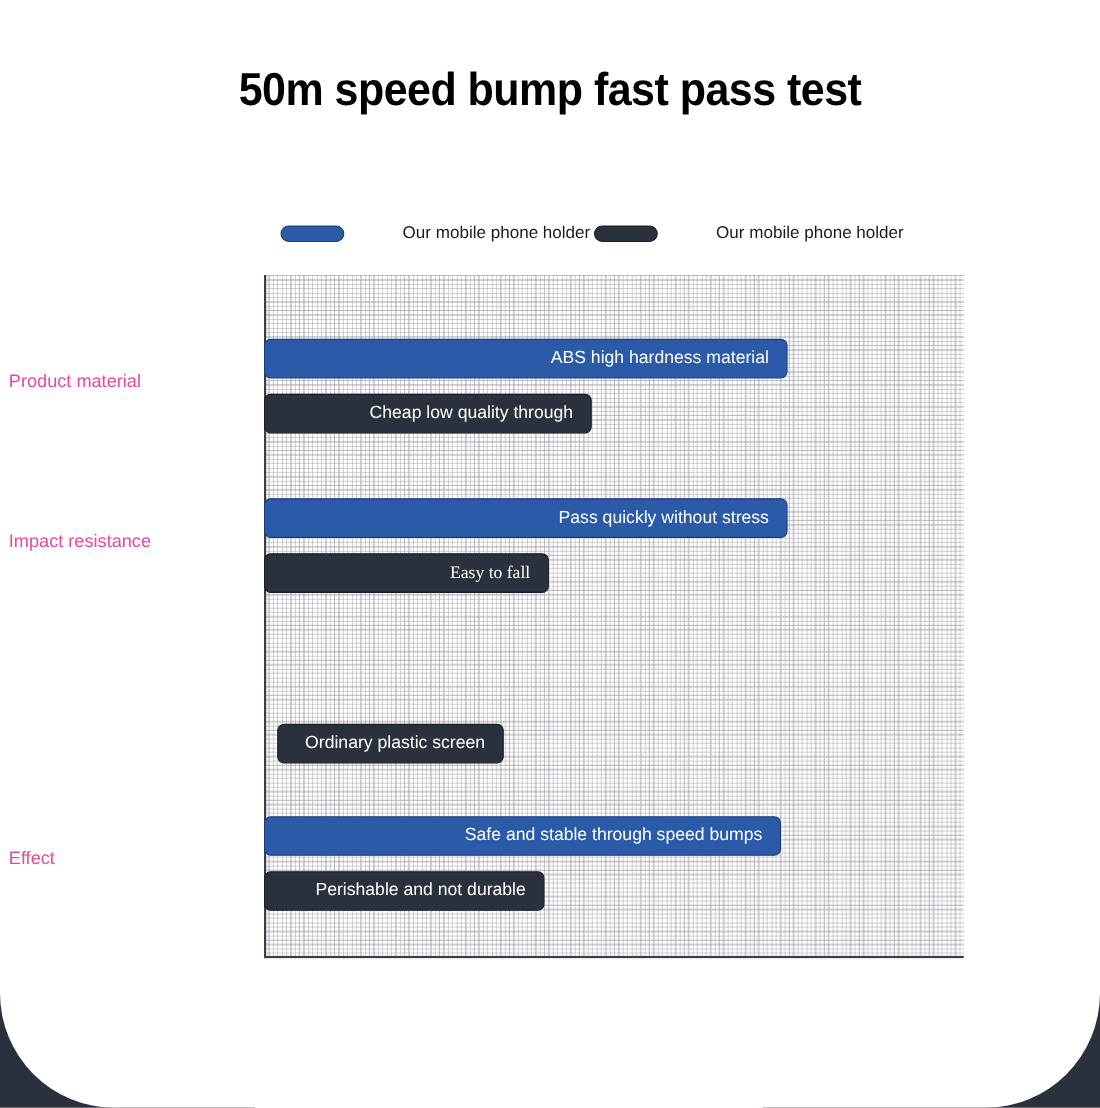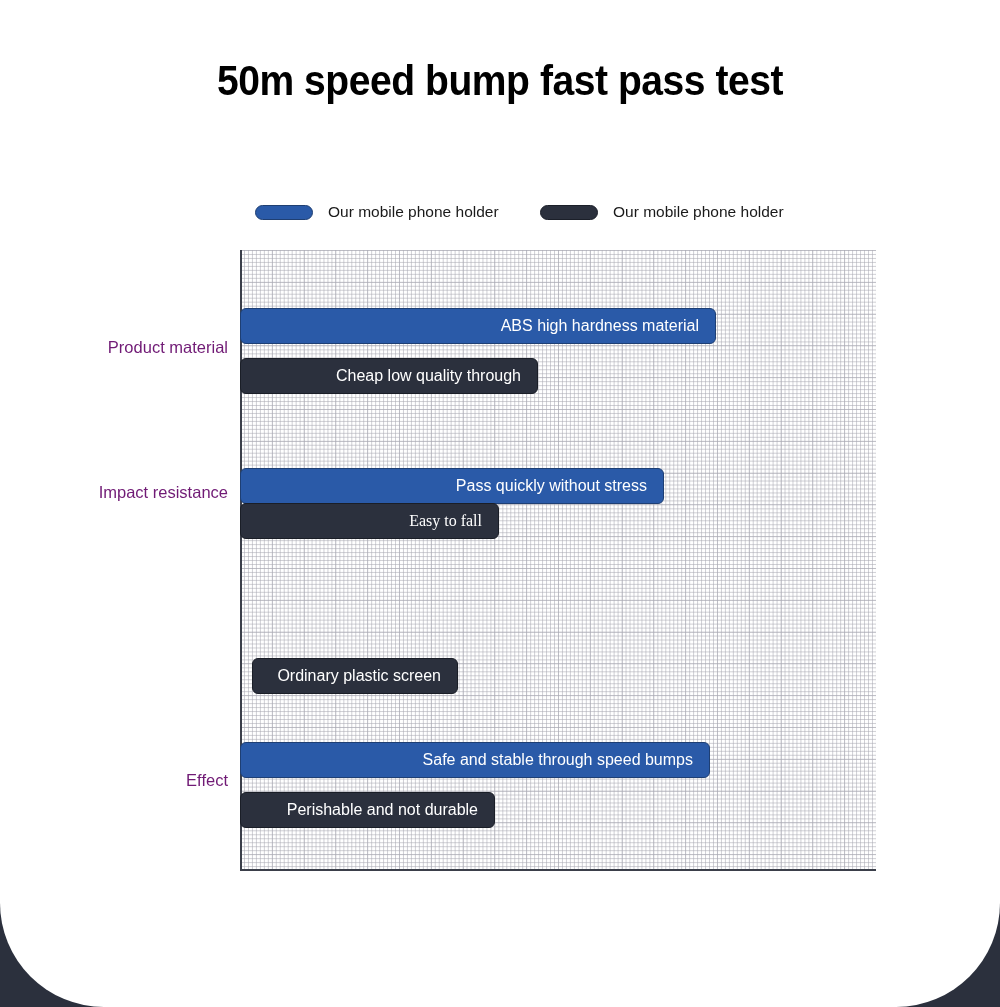--- a/index.html
+++ b/index.html
@@ -48,20 +48,21 @@
     left: 240px;
     width: 640px;
     height: 28px;
   }
   .legend-item {
     position: absolute;
     top: 0;
     display: flex;
     align-items: center;
     height: 28px;
+    gap: 38px;
   }
   .legend-item.first { left: 15px; }
   .legend-item.second { left: 300px; }
   .legend-swatch {
     width: 58px;
     height: 15px;
     border-radius: 8px;
     margin-right: 15px;
   }
   .legend-swatch.blue {
@@ -146,23 +147,23 @@
   .bar.dark {
     background: #2b303d;
     border: 1.5px solid #1a1e27;
   }
 
   
   .cat-label {
     position: absolute;
     right: 772px;           
     width: 220px;
-    text-align: right;
+    text-align: left;
     font-size: 16.5px;
-    color: #701a75;
+    color: #ec4899;
     line-height: 22px;
   }
 </style>
 </head>
 <body>
 
 <div id="card">
 
   <div id="chart-title">50m speed bump fast pass test</div>
 
@@ -182,21 +183,21 @@
   <div class="cat-label" style="top:769px;">Effect</div>
 
   <div id="plot">
     <div id="plot-grid"></div>
     <div id="axis-y"></div>
     <div id="axis-x"></div>
 
     <div class="bar blue" style="top:58px;  width:476px;">ABS high hardness material</div>
     <div class="bar dark" style="top:108px; width:298px;">Cheap low quality through</div>
 
-    <div class="bar blue" style="top:218px; width:424px;">Pass quickly without stress</div>
+    <div class="bar blue" style="top:203px; width:476px;">Pass quickly without stress</div>
     <div class="bar dark" style="top:253px; width:259px;font-family:Liberation Serif, serif;">Easy to fall</div>
 
     <div class="bar dark" style="top:408px; width:206px;margin-left:12px;">Ordinary plastic screen</div>
 
     <div class="bar blue" style="top:492px; width:470px;">Safe and stable through speed bumps</div>
     <div class="bar dark" style="top:542px; width:255px;padding-left:19px;">Perishable and not durable</div>
   </div>
 
 </div>
 

